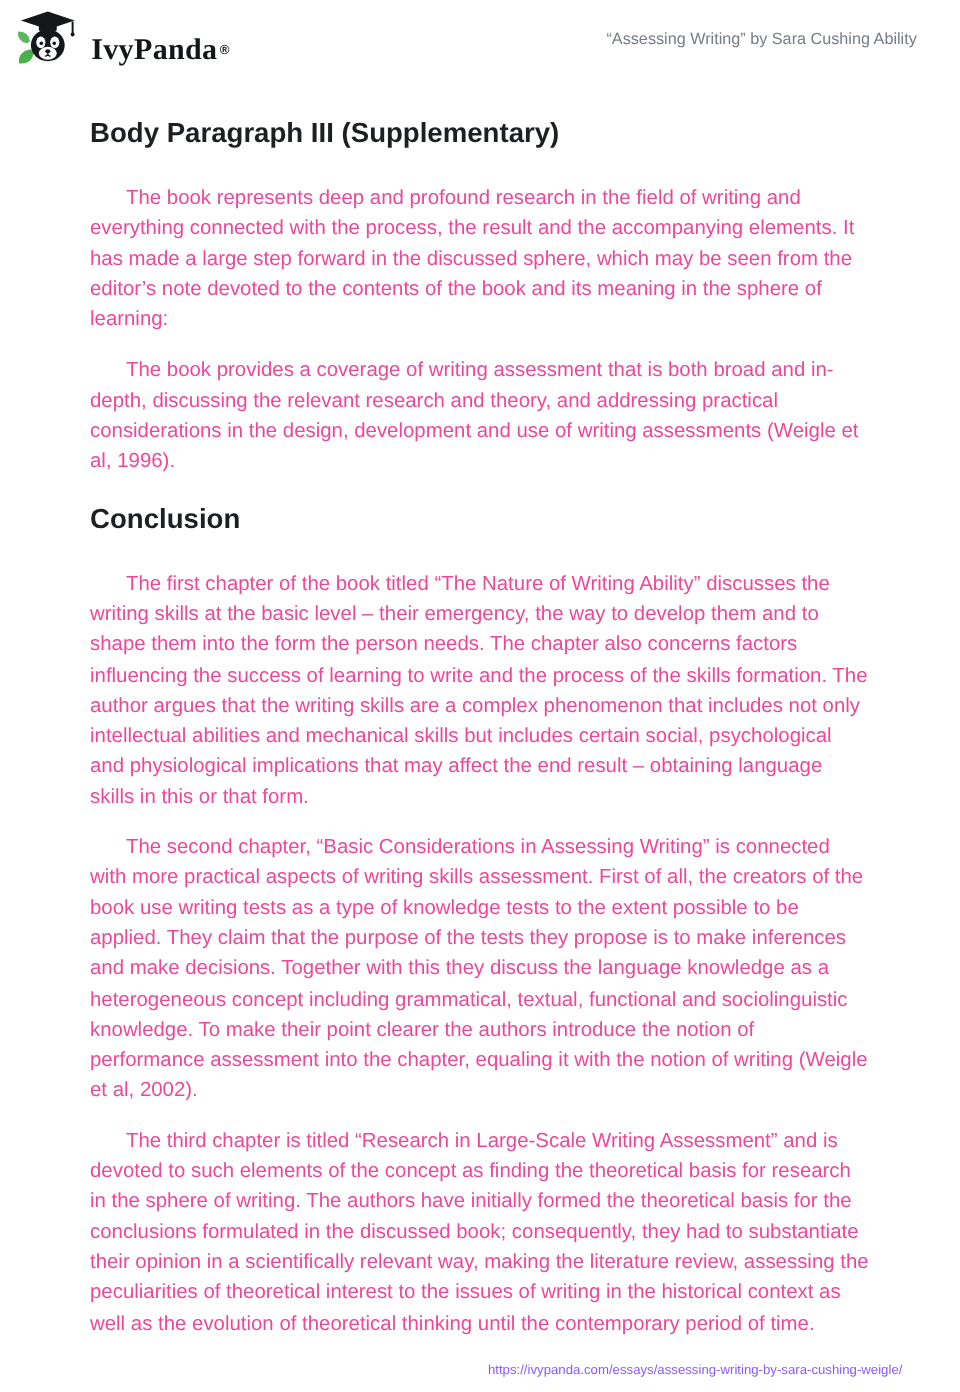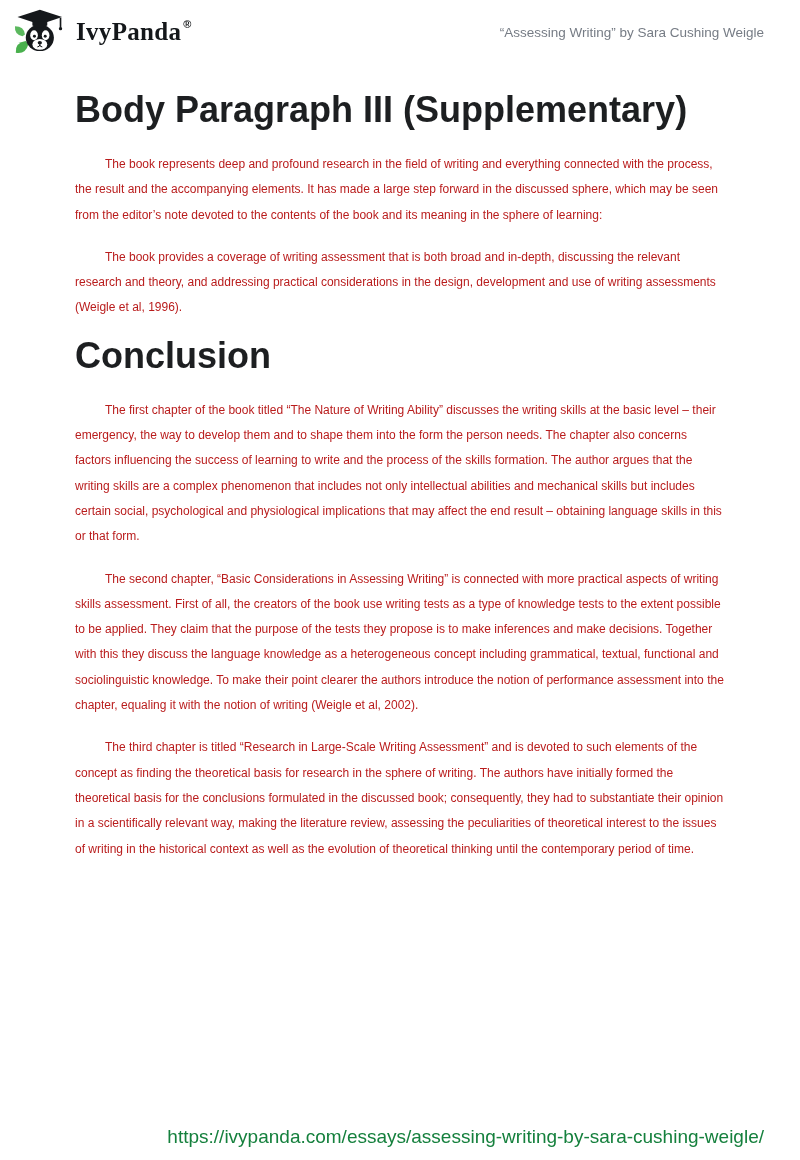--- a/index.html
+++ b/index.html
@@ -6,46 +6,46 @@
   html, body { background:#ffffff; }
   body {
     width:800px; height:1160px; position:relative; overflow:hidden;
     font-family:"Liberation Sans","DejaVu Sans",sans-serif;
     color:#3b3e42;
   }
   .site-header {
     display:flex; align-items:center; justify-content:space-between;
     height:62px; padding:6px 36px 4px 14px;
   }
-  .brand { display:flex; align-items:center; cursor:pointer; }
+  .brand { display:flex; align-items:flex-end; cursor:pointer; }
   .logo { margin-right:12px; display:flex; align-items:center; }
   .logo svg { display:block; }
   .brand-name {
     font-family:"Liberation Serif","DejaVu Serif",serif;
     font-weight:700; font-size:25px; color:#14171a; letter-spacing:0.3px;
   }
   .brand-reg {
     font-size:11px; font-weight:700; color:#14171a;
     position:relative; top:-8px; margin-left:2px;
   }
   .doc-title { font-size:13.5px; color:#767c85; }
   main { padding:16px 75px 0 75px; }
   .section-heading {
-    font-size:36px; line-height:36px; font-weight:700; color:#1d1f21;
+    font-size:23px; line-height:36px; font-weight:700; color:#1d1f21;
     margin:14px 0 24px;
     font-family:"Liberation Sans","DejaVu Sans",sans-serif;
   }
   .heading-gap { }
   .paragraph {
-    font-size:12px; line-height:25.3px; color:#b91c1c;
+    font-size:17px; line-height:25.3px; color:#ec4899;
     text-indent:30px; margin:0 0 17px; text-align:left;
   }
   .footer-url {
-    position:absolute; right:36px; bottom:12px;
-    font-size:19px; color:#15803d; cursor:pointer;
+    position:absolute; right:48px; bottom:12px;
+    font-size:11px; color:#8b5cf6; cursor:pointer;
   }
 </style>
 </head>
 <body>
 
 <header class="site-header">
   <div class="brand">
     <span class="logo">
       <svg width="50" height="48" viewBox="0 0 60 58" aria-hidden="true">
         <path d="M14 40 Q1 42 2 54 Q14 56 17 44 Z" fill="#49b04d"></path>
@@ -60,21 +60,21 @@
         <path d="M31 44 q0 3 3 3 M31 44 q0 3 -3 3" stroke="#15181b" stroke-width="1.2" fill="none"></path>
         <polygon points="31,2 58,11 31,20 4,11" fill="#15181b"></polygon>
         <path d="M22 16 v5 q9 5 18 0 v-5 Z" fill="#15181b"></path>
         <line x1="56" y1="12" x2="56" y2="24" stroke="#15181b" stroke-width="2"></line>
         <circle cx="56" cy="25" r="2" fill="#15181b"></circle>
       </svg>
     </span>
     <span class="brand-name">IvyPanda</span>
     <span class="brand-reg">®</span>
   </div>
-  <div class="doc-title">“Assessing Writing” by Sara Cushing Weigle</div>
+  <div class="doc-title">“Assessing Writing” by Sara Cushing Ability</div>
 </header>
 
 <main>
   <h1 class="section-heading">Body Paragraph III (Supplementary)</h1>
   <p class="paragraph">The book represents deep and profound research in the field of writing and everything connected with the process, the result and the accompanying elements. It has made a large step forward in the discussed sphere, which may be seen from the editor’s note devoted to the contents of the book and its meaning in the sphere of learning:</p>
   <p class="paragraph">The book provides a coverage of writing assessment that is both broad and in-depth, discussing the relevant research and theory, and addressing practical considerations in the design, development and use of writing assessments (Weigle et al, 1996).</p>
 
   <h1 class="section-heading heading-gap">Conclusion</h1>
   <p class="paragraph">The first chapter of the book titled “The Nature of Writing Ability” discusses the writing skills at the basic level – their emergency, the way to develop them and to shape them into the form the person needs. The chapter also concerns factors influencing the success of learning to write and the process of the skills formation. The author argues that the writing skills are a complex phenomenon that includes not only intellectual abilities and mechanical skills but includes certain social, psychological and physiological implications that may affect the end result – obtaining language skills in this or that form.</p>
   <p class="paragraph">The second chapter, “Basic Considerations in Assessing Writing” is connected with more practical aspects of writing skills assessment. First of all, the creators of the book use writing tests as a type of knowledge tests to the extent possible to be applied. They claim that the purpose of the tests they propose is to make inferences and make decisions. Together with this they discuss the language knowledge as a heterogeneous concept including grammatical, textual, functional and sociolinguistic knowledge. To make their point clearer the authors introduce the notion of performance assessment into the chapter, equaling it with the notion of writing (Weigle et al, 2002).</p>

